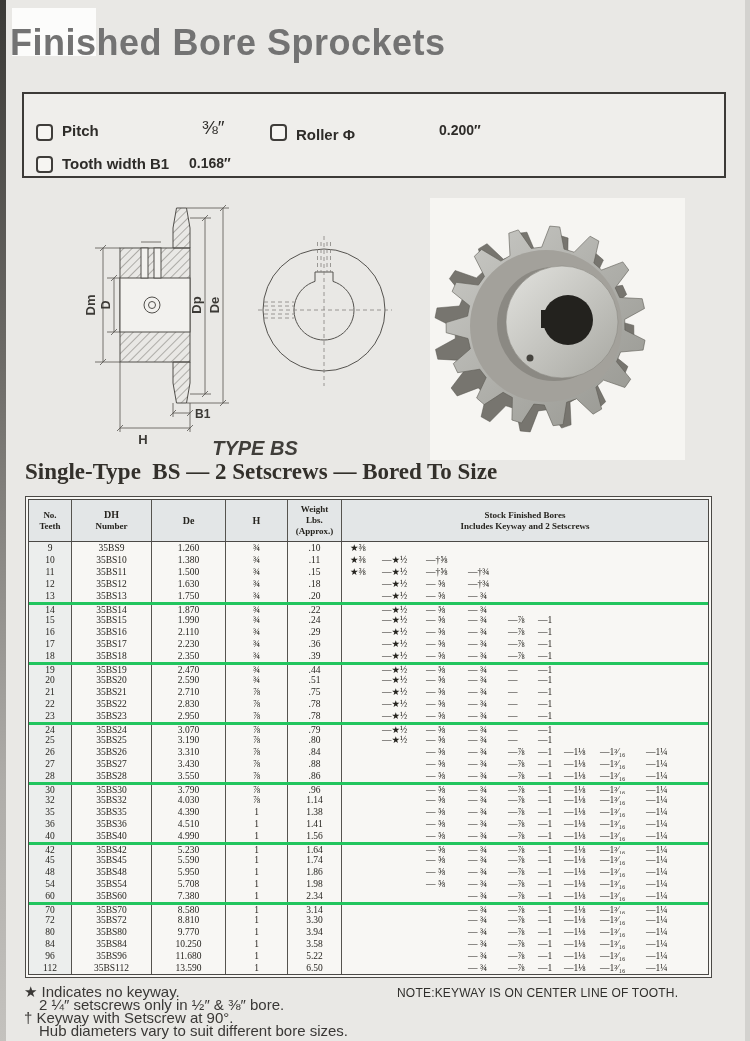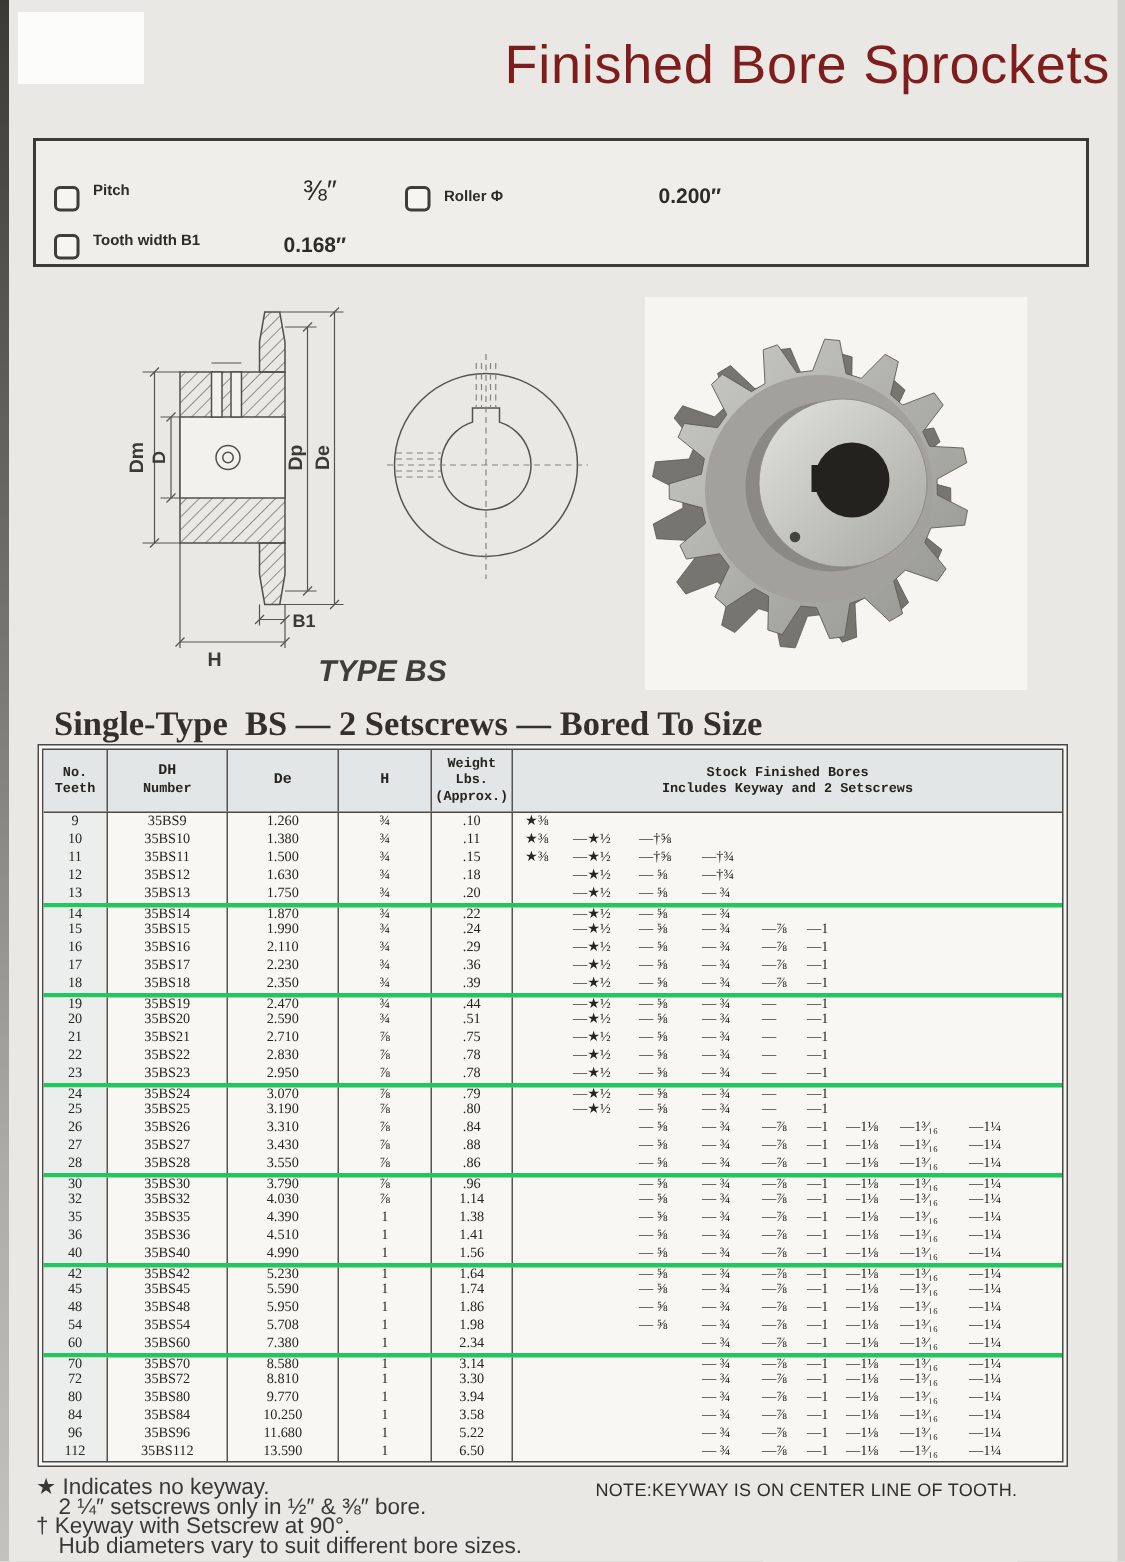--- a/index.html
+++ b/index.html
@@ -2,40 +2,40 @@
 <html><head>
 <meta charset="utf-8">
 <style>
   html,body{margin:0;padding:0;background:#d8d7d4;}
   .page{position:relative;width:750px;height:1041px;background:#e9e8e5;overflow:hidden;
         font-family:"Liberation Sans",sans-serif;color:#2b2a27;}
   .edge-left{position:absolute;left:0;top:0;width:6px;height:1041px;
         background:linear-gradient(180deg,#3a3936 0%,#6d6b67 35%,#aeaca8 75%,#c4c2be 100%);}
   .edge-right{position:absolute;right:0;top:0;width:5px;height:1041px;background:#d3d2cf;}
   .patch{position:absolute;left:12px;top:8px;width:84px;height:48px;background:#fcfcfb;}
-  .title{position:absolute;left:10px;top:22px;width:730px;margin:0;text-align:right;
-        font-size:36px;font-weight:400;letter-spacing:.5px;color:#7f1d1d;}
+  .title{position:absolute;left:10px;top:22px;width:730px;margin:0;text-align:left;
+        font-size:36px;font-weight:700;letter-spacing:.5px;color:#737373;}
   .specbox{position:absolute;left:22px;top:92px;width:704px;height:86px;box-sizing:border-box;
         border:2px solid #3c3a37;background:#efeeeb;}
   .cb{position:absolute;width:13px;height:13px;border:2px solid #3f3d3a;border-radius:4px;background:#f6f5f2;}
-  .slabel{position:absolute;font-size:10px;font-weight:700;color:#2e2c29;white-space:nowrap;}
+  .slabel{position:absolute;font-size:15px;font-weight:700;color:#2e2c29;white-space:nowrap;}
   .sval{position:absolute;font-size:14px;font-weight:700;color:#2e2c29;white-space:nowrap;}
   .sval.frac{font-size:19px;font-weight:400;}
   .xsec{position:absolute;left:65px;top:196px;}
   .front{position:absolute;left:252px;top:226px;}
   .photo{position:absolute;left:430px;top:198px;}
   .typebs{position:absolute;left:175px;top:437px;width:160px;text-align:center;
         font-size:20px;font-style:italic;font-weight:700;color:#403e3a;}
-  .heading{position:absolute;left:24px;top:458px;margin:12px;white-space:pre;
+  .heading{position:absolute;left:24px;top:458px;margin:1px;white-space:pre;
         font-family:"Liberation Serif",serif;font-size:23px;font-weight:700;color:#33302b;}
   .table{position:absolute;left:25px;top:496px;width:687px;height:482px;box-sizing:border-box;
         border:1px solid #4b4946;background:#f8f7f4;padding:2px;}
   .tinner{border:1px solid #4b4946;height:100%;box-sizing:border-box;display:flex;flex-direction:column;overflow:hidden;}
   .thead{display:flex;height:41px;flex:none;background:#e3e6e7;border-bottom:1px solid #4b4946;
-        font-family:Liberation Mono, monospace;font-weight:700;font-size:9px;line-height:1.2;color:#26241f;}
+        font-family:Liberation Serif, serif;font-weight:700;font-size:9px;line-height:1.2;color:#26241f;}
   .hcell{display:flex;flex-direction:column;justify-content:center;align-items:center;
         border-right:1px solid #56544f;box-sizing:border-box;text-align:center;}
   .c-teeth{width:43px;} .c-dh{width:80px;} .c-de{width:74px;} .c-h{width:62px;} .c-wt{width:54px;}
   .c-bores{flex:1;border-right:none;}
   .hcell .big{font-size:10px;}
   .tbody{flex:1;}
   .trow{display:flex;height:12px;line-height:12px;box-sizing:border-box;
         font-family:"Liberation Serif",serif;font-size:9.5px;color:#26241f;}
   .trow.sep{border-top:3px solid #22c55e;line-height:11px;}
   .tcell{border-right:1px solid #56544f;box-sizing:border-box;text-align:center;overflow:hidden;}

